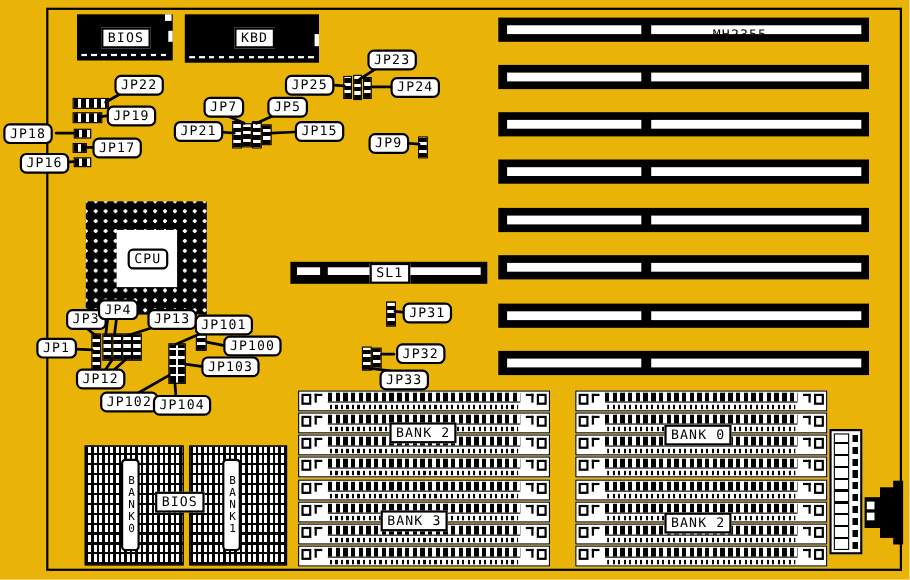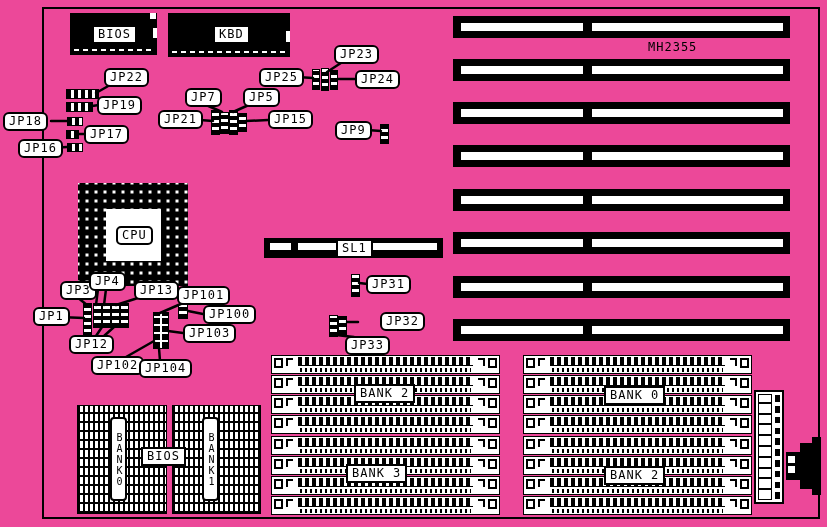--- a/index.html
+++ b/index.html
@@ -1,16 +1,16 @@
 <!DOCTYPE html>
 <html><head>
 <meta charset="utf-8">
 <style>
   html,body{margin:0;padding:0;background:#fff}
-  .canvas{position:relative;width:827px;height:527px;background:#ec4899;overflow:hidden;
+  .canvas{position:relative;width:827px;height:527px;background:#eab308;overflow:hidden;
           font-family:"DejaVu Sans Mono",monospace;color:#000}
   .board{position:absolute;left:42px;top:7px;width:774px;height:508px;border:2px solid #000}
   
   .chip{position:absolute;background:#000}
   .dash{position:absolute;left:4px;right:4px;bottom:4px;height:2px;
         background:repeating-linear-gradient(90deg,#fff 0 5px,rgba(0,0,0,0) 5px 9px)}
   .notch{position:absolute;background:#fff}
   
   .boxlabel{position:absolute;background:#fff;border:2px solid #000;font-size:12px;line-height:13px;
             padding:1px 4px;letter-spacing:1px;white-space:nowrap;z-index:5}
@@ -126,21 +126,21 @@
   <div class="boxlabel" style="left:213px;top:25px">KBD</div>
 
   <div class="isa" style="top:16px"></div>
   <div class="isa" style="top:59px"></div>
   <div class="isa" style="top:102px"></div>
   <div class="isa" style="top:145px"></div>
   <div class="isa" style="top:189px"></div>
   <div class="isa" style="top:232px"></div>
   <div class="isa" style="top:276px"></div>
   <div class="isa" style="top:319px"></div>
-  <div class="plain" style="left:648px;top:40px">MH2355</div>
+  <div class="plain" style="left:648px;top:24px">MH2355</div>
 
   <div class="sl1bar">
     <div class="sl1w" style="left:6px;width:21px"></div>
     <div class="sl1w" style="left:34px;width:40px"></div>
     <div class="sl1w" style="left:108px;width:65px"></div>
   </div>
   <div class="boxlabel" style="left:336px;top:239px">SL1</div>
 
   <div class="cpuSocket"></div>
   <div class="cpuInner"></div>
@@ -228,16 +228,16 @@
   <div class="callout" style="left:89px;top:272px">JP4</div>
   <div class="callout" style="left:134px;top:281px">JP13</div>
   <div class="callout" style="left:177px;top:286px">JP101</div>
   <div class="callout" style="left:33px;top:307px">JP1</div>
   <div class="callout" style="left:203px;top:305px">JP100</div>
   <div class="callout" style="left:183px;top:324px">JP103</div>
   <div class="callout" style="left:69px;top:335px">JP12</div>
   <div class="callout" style="left:91px;top:356px">JP102</div>
   <div class="callout" style="left:139px;top:359px">JP104</div>
   <div class="callout" style="left:366px;top:275px">JP31</div>
-  <div class="callout" style="left:380px;top:312px">JP32</div>
+  <div class="callout" style="left:360px;top:312px">JP32</div>
   <div class="callout" style="left:345px;top:336px">JP33</div>
 
 </div>
 
 </body></html>

